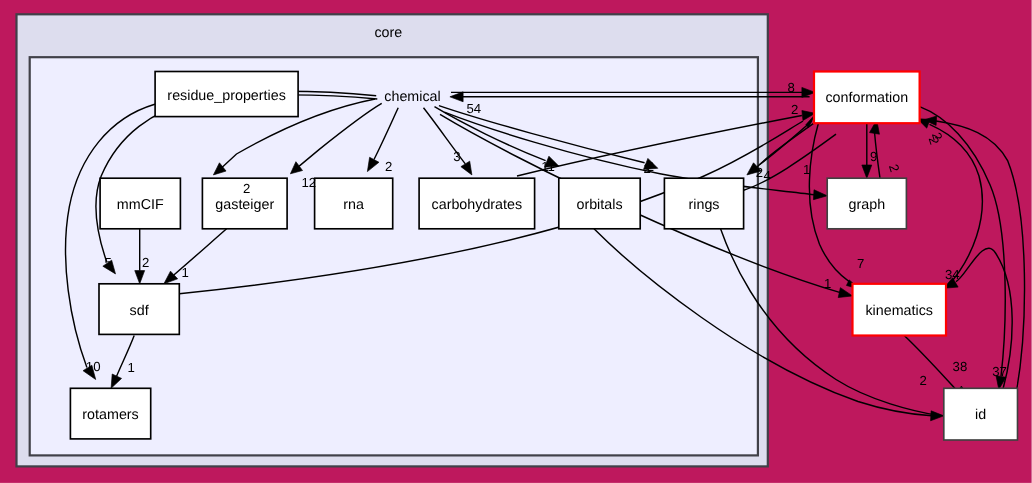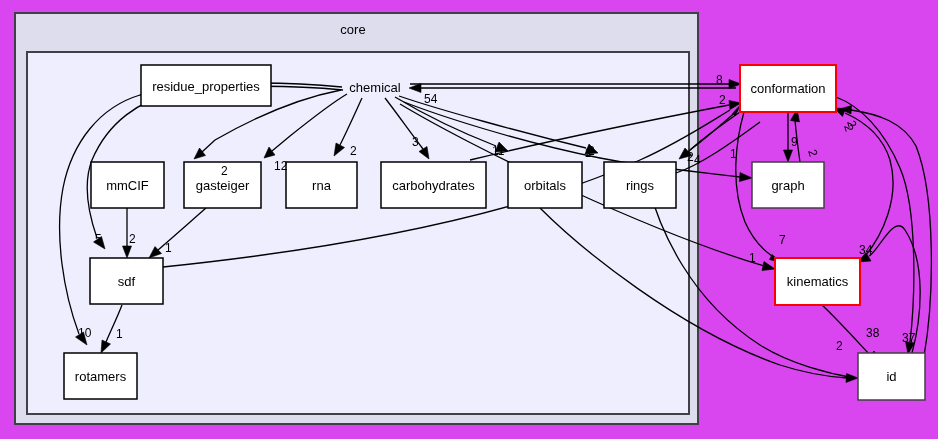--- a/index.html
+++ b/index.html
@@ -1,17 +1,17 @@
 <!DOCTYPE html>
 <html><head>
 <meta charset="utf-8">
 <style>
   html,body{margin:0;padding:0;background:#ffffff;}
   #page{position:relative;width:938px;height:439px;overflow:hidden;
-        font-family:"Liberation Sans","DejaVu Sans",sans-serif;background:#d946ef;}
+        font-family:"Liberation Sans","DejaVu Sans",sans-serif;background:#be185d;}
   svg{display:block;}
   .nodelabel{font-family:"Liberation Sans","DejaVu Sans",sans-serif;font-size:13px;fill:#000;}
   .clusterlabel{font-family:"Liberation Sans","DejaVu Sans",sans-serif;font-size:13px;fill:#000;}
   .edgelabel{font-family:"Liberation Sans","DejaVu Sans",sans-serif;font-size:12px;fill:#000;}
   .edge{fill:none;stroke:#000000;stroke-width:1.3;}
   .arrowfill{fill:#000000;stroke:#000000;stroke-width:0.6;}
 </style>
 </head>
 <body>
 

